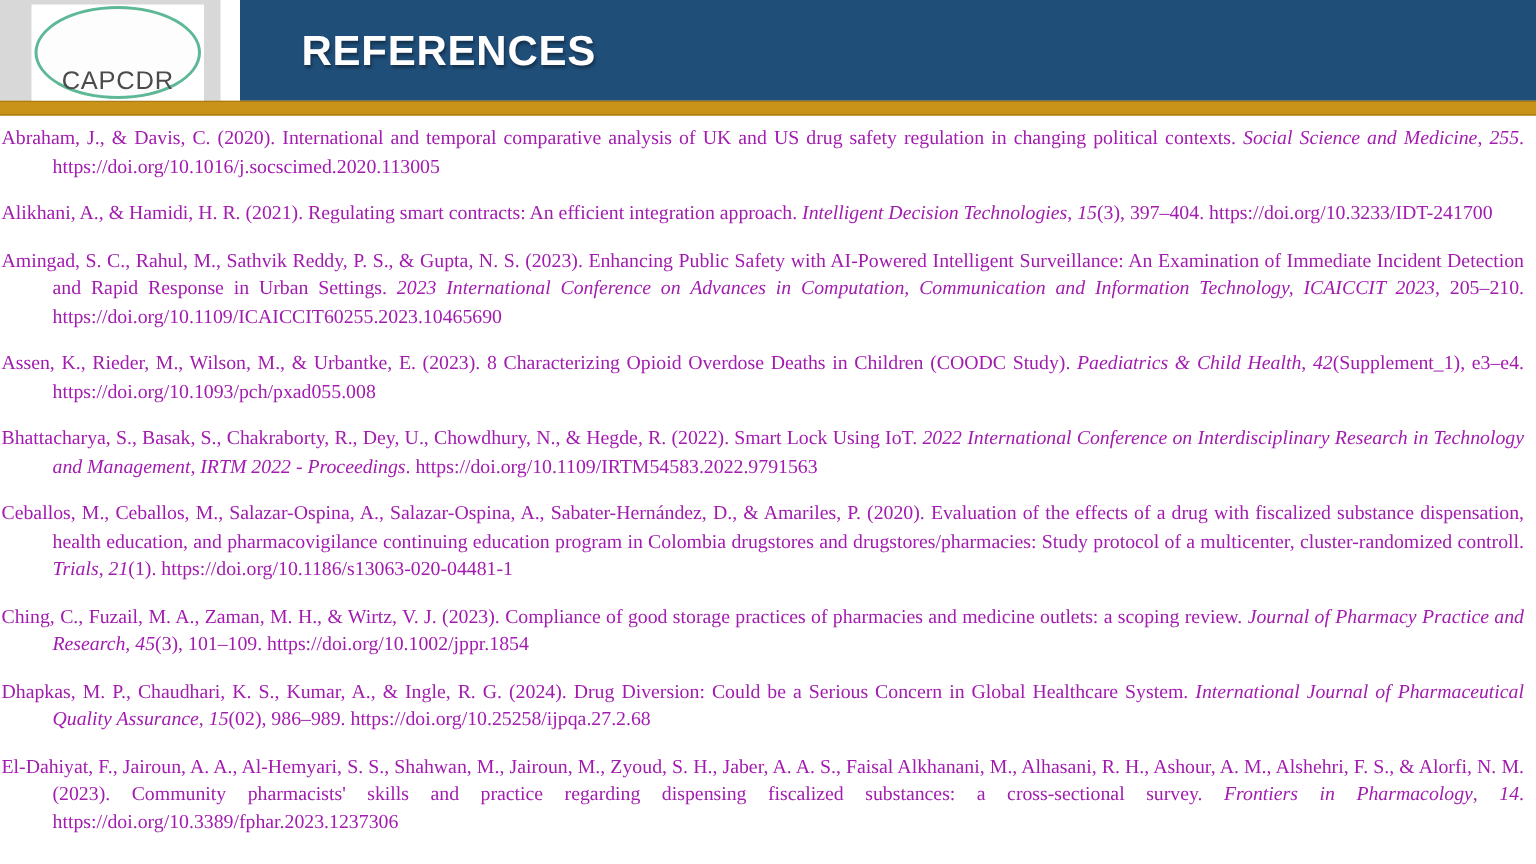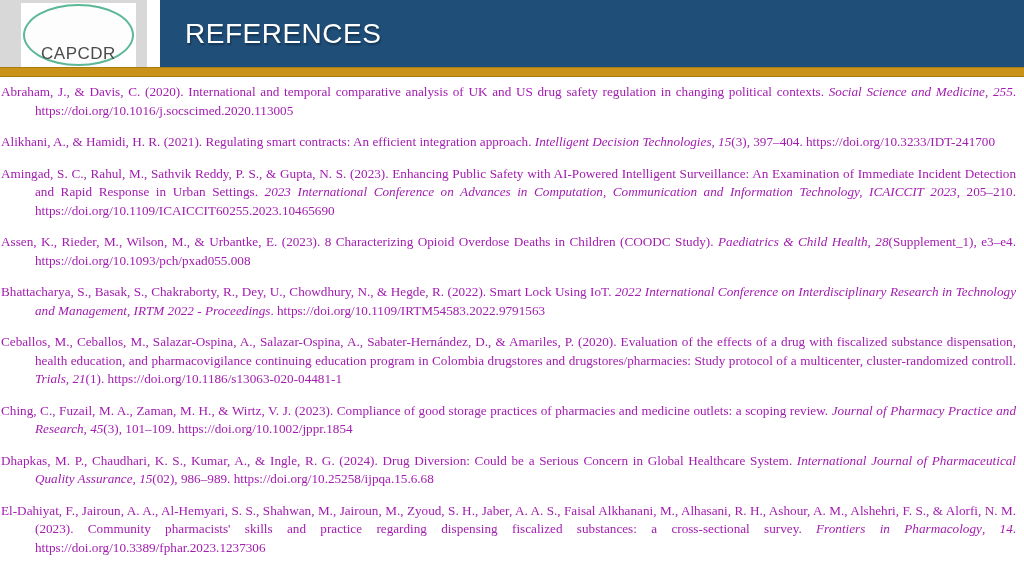--- a/index.html
+++ b/index.html
@@ -24,23 +24,23 @@
     display: flex; align-items: flex-end; justify-content: center;
     background: #fdfdfd;
   }
   .logo-text {
     font-family: "Liberation Sans", sans-serif;
     font-size: 17px; color: #4b4b4b; letter-spacing: 0.5px;
   }
   .header-gap { width: 13px; background: #ffffff; }
   .title-band { flex: 1; background: #1f4e79; display: flex; align-items: center; }
   .title {
-    margin: 0; padding-left: 25px;
+    margin: 16px; padding-left: 25px;
     color: #ffffff; font-family: "Liberation Sans", sans-serif;
-    font-weight: normal; font-size: 28px; letter-spacing: 0.5px;
+    font-weight: bold; font-size: 28px; letter-spacing: 0.5px;
     text-shadow: 1px 2px 2px rgba(0,0,0,0.35);
   }
   .gold-bar {
     height: 10px; background: #c9931a;
     border-top: 1px solid #a97b10; border-bottom: 1px solid #a97b10;
     box-sizing: border-box;
   }
   .refs {
     padding: 6px 8px 0 1px;
     font-size: 13.2px; line-height: 18.5px;
@@ -67,20 +67,20 @@
     <div class="header-gap"></div>
     <div class="title-band">
       <h1 class="title">REFERENCES</h1>
     </div>
   </div>
   <div class="gold-bar"></div>
   <div class="refs" id="references-list">
       <p><span>Abraham, J., &amp; Davis, C. (2020). International and temporal comparative analysis of UK and US drug safety regulation in changing political contexts. </span><span class="it">Social Science and Medicine</span><span>, </span><span class="it">255</span><span>. https://doi.org/10.1016/j.socscimed.2020.113005</span></p>
       <p><span>Alikhani, A., &amp; Hamidi, H. R. (2021). Regulating smart contracts: An efficient integration approach. </span><span class="it">Intelligent Decision Technologies</span><span>, </span><span class="it">15</span><span>(3), 397–404. https://doi.org/10.3233/IDT-241700</span></p>
       <p><span>Amingad, S. C., Rahul, M., Sathvik Reddy, P. S., &amp; Gupta, N. S. (2023). Enhancing Public Safety with AI-Powered Intelligent Surveillance: An Examination of Immediate Incident Detection and Rapid Response in Urban Settings. </span><span class="it">2023 International Conference on Advances in Computation, Communication and Information Technology, ICAICCIT 2023</span><span>, 205–210. https://doi.org/10.1109/ICAICCIT60255.2023.10465690</span></p>
-      <p><span>Assen, K., Rieder, M., Wilson, M., &amp; Urbantke, E. (2023). 8 Characterizing Opioid Overdose Deaths in Children (COODC Study). </span><span class="it">Paediatrics &amp; Child Health</span><span>, </span><span class="it">28</span><span>(Supplement_1), e3–e4. https://doi.org/10.1093/pch/pxad055.008</span></p>
+      <p><span>Assen, K., Rieder, M., Wilson, M., &amp; Urbantke, E. (2023). 8 Characterizing Opioid Overdose Deaths in Children (COODC Study). </span><span class="it">Paediatrics &amp; Child Health</span><span>, </span><span class="it">42</span><span>(Supplement_1), e3–e4. https://doi.org/10.1093/pch/pxad055.008</span></p>
       <p><span>Bhattacharya, S., Basak, S., Chakraborty, R., Dey, U., Chowdhury, N., &amp; Hegde, R. (2022). Smart Lock Using IoT. </span><span class="it">2022 International Conference on Interdisciplinary Research in Technology and Management, IRTM 2022 - Proceedings</span><span>. https://doi.org/10.1109/IRTM54583.2022.9791563</span></p>
       <p><span>Ceballos, M., Ceballos, M., Salazar-Ospina, A., Salazar-Ospina, A., Sabater-Hernández, D., &amp; Amariles, P. (2020). Evaluation of the effects of a drug with fiscalized substance dispensation, health education, and pharmacovigilance continuing education program in Colombia drugstores and drugstores/pharmacies: Study protocol of a multicenter, cluster-randomized controll. </span><span class="it">Trials</span><span>, </span><span class="it">21</span><span>(1). https://doi.org/10.1186/s13063-020-04481-1</span></p>
       <p><span>Ching, C., Fuzail, M. A., Zaman, M. H., &amp; Wirtz, V. J. (2023). Compliance of good storage practices of pharmacies and medicine outlets: a scoping review. </span><span class="it">Journal of Pharmacy Practice and Research</span><span>, </span><span class="it">45</span><span>(3), 101–109. https://doi.org/10.1002/jppr.1854</span></p>
-      <p><span>Dhapkas, M. P., Chaudhari, K. S., Kumar, A., &amp; Ingle, R. G. (2024). Drug Diversion: Could be a Serious Concern in Global Healthcare System. </span><span class="it">International Journal of Pharmaceutical Quality Assurance</span><span>, </span><span class="it">15</span><span>(02), 986–989. https://doi.org/10.25258/ijpqa.15.6.68</span></p>
+      <p><span>Dhapkas, M. P., Chaudhari, K. S., Kumar, A., &amp; Ingle, R. G. (2024). Drug Diversion: Could be a Serious Concern in Global Healthcare System. </span><span class="it">International Journal of Pharmaceutical Quality Assurance</span><span>, </span><span class="it">15</span><span>(02), 986–989. https://doi.org/10.25258/ijpqa.27.2.68</span></p>
       <p><span>El-Dahiyat, F., Jairoun, A. A., Al-Hemyari, S. S., Shahwan, M., Jairoun, M., Zyoud, S. H., Jaber, A. A. S., Faisal Alkhanani, M., Alhasani, R. H., Ashour, A. M., Alshehri, F. S., &amp; Alorfi, N. M. (2023). Community pharmacists' skills and practice regarding dispensing fiscalized substances: a cross-sectional survey. </span><span class="it">Frontiers in Pharmacology</span><span>, </span><span class="it">14</span><span>. https://doi.org/10.3389/fphar.2023.1237306</span></p>
     </div>
 </div>
 
 </body></html>

